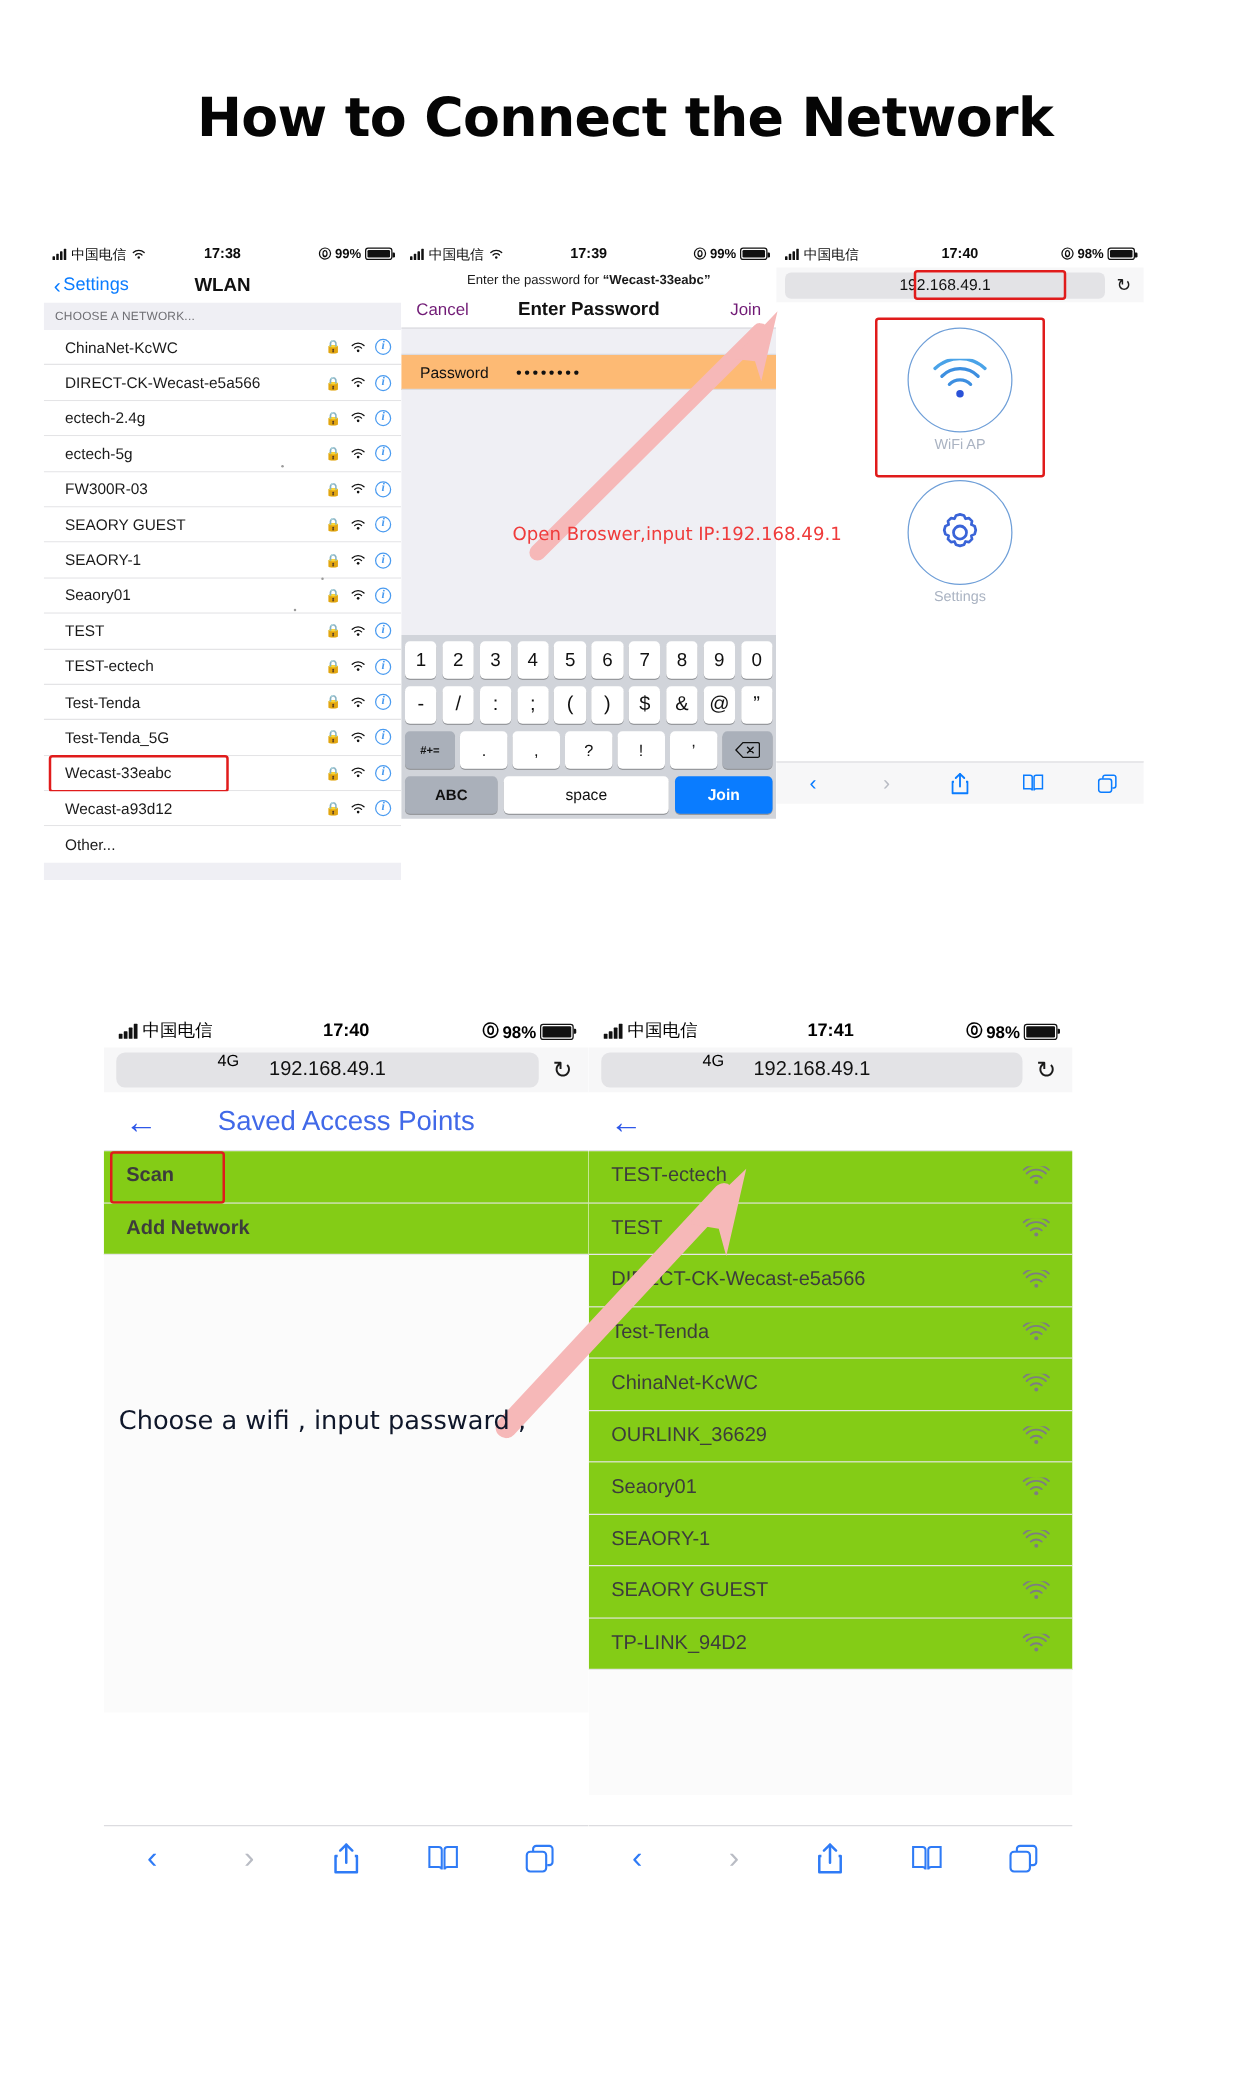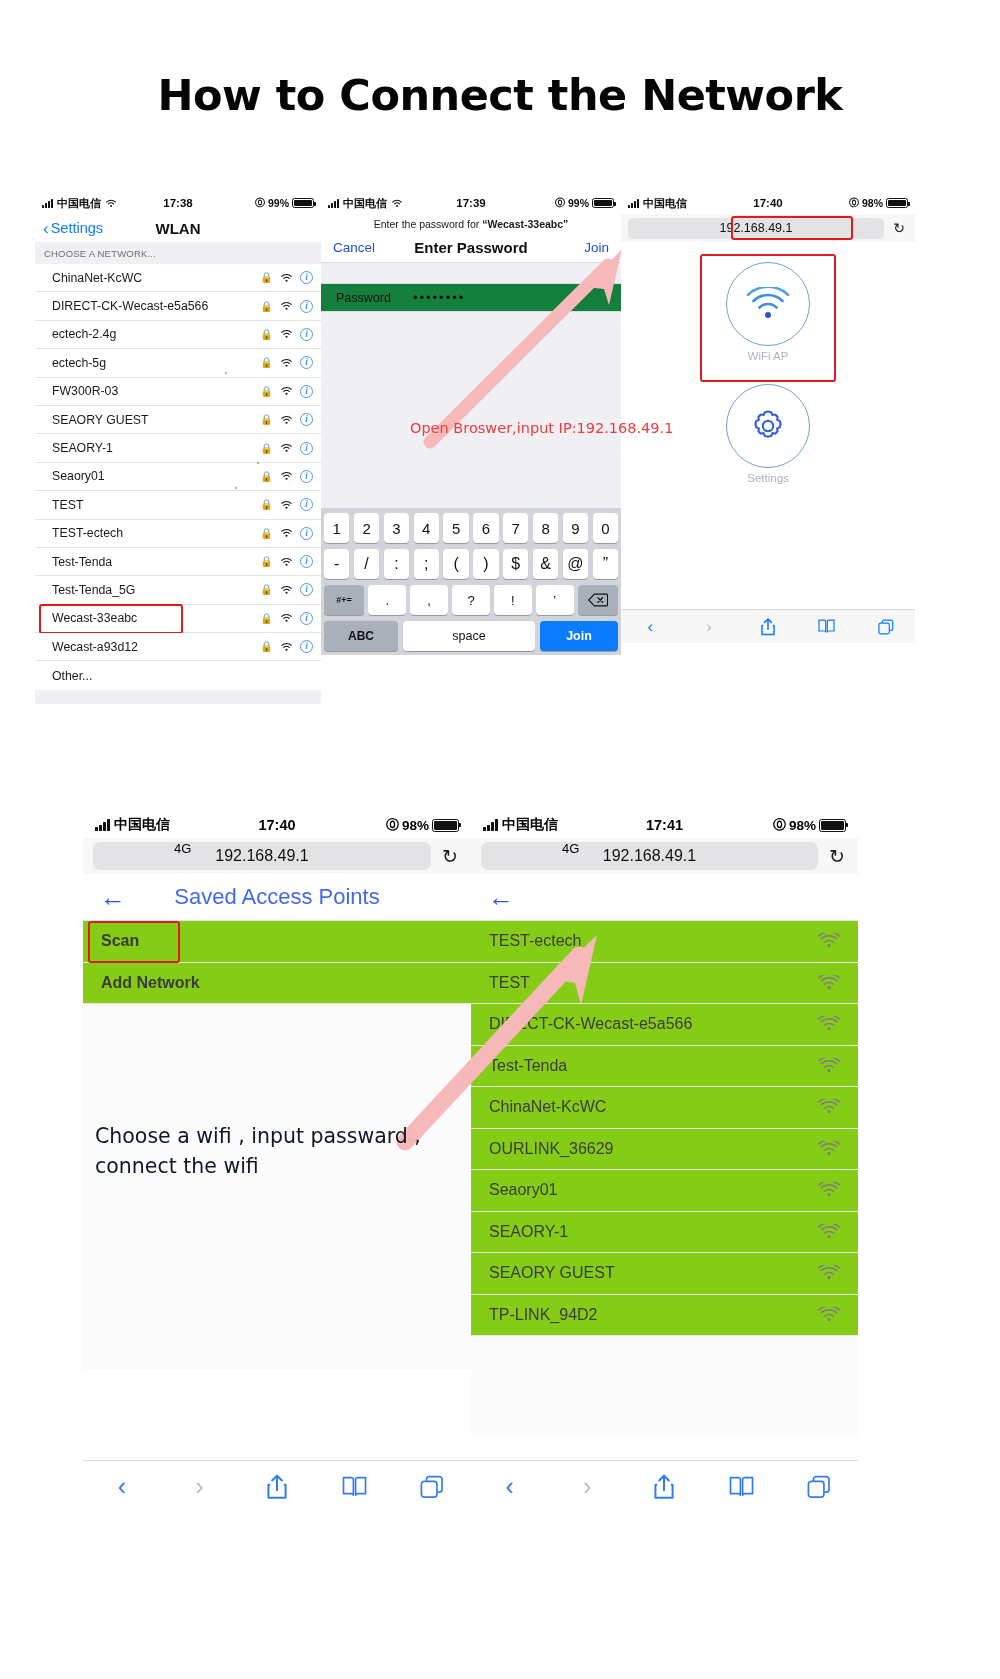--- a/index.html
+++ b/index.html
@@ -34,21 +34,21 @@
     font-size: 11px; font-weight: 700; color: #0b0b0b;
     padding: 0 7px; position: relative;
   }
   .sb-left { display: flex; align-items: center; gap: 4px; }
   .sb-center { position: absolute; left: 0; right: 0; text-align: center; font-size: 11.5px; font-weight:700; }
   .sb-right { margin-left: auto; display: flex; align-items: center; gap: 3px; z-index: 2; }
   .bars { display: inline-flex; align-items: flex-end; gap: 1px; height: 9px; }
   .bars i { display:block; width: 2px; background:#111; border-radius:.5px; }
   .bars i:nth-child(1){ height:3px;} .bars i:nth-child(2){ height:5px;}
   .bars i:nth-child(3){ height:7px;} .bars i:nth-child(4){ height:9px;}
-  .carrier { font-size: 11px; font-weight: 700; font-family: "DejaVu Sans", sans-serif; }
+  .carrier { font-size: 11px; font-weight: 400; font-family: "DejaVu Sans", sans-serif; }
   .netlabel { font-size: 10.5px; font-weight: 400; margin-top: 46px; }
   .batt { position: relative; width: 22px; height: 10px; border: 1px solid #111; border-radius: 2.5px; }
   .batt::after { content:""; position:absolute; right:-3px; top:3px; width:2px; height:4px; background:#111; border-radius:0 1px 1px 0; }
   .batt i { position:absolute; left:1px; top:1px; bottom:1px; width:18px; background:#111; border-radius:1px; }
   .pct { font-size: 10.5px; font-weight: 700; }
   .lockglyph { font-size: 10px; }
 
   
   .wlan-nav { height: 28px; position: relative; display:flex; align-items:center; padding:0 8px; background:#fff;}
   .wlan-back { color:#0a7cff; font-size:14.5px; display:flex; align-items:center; gap:1px;}
@@ -77,24 +77,24 @@
     position:absolute; border: 2.5px solid #e01b1b; border-radius: 3px;
     pointer-events:none;
   }
   .list-tail { height: 14px; background:#efeff4; }
   .speck { position:absolute; width:2px; height:2px; background:#9a9a9a; border-radius:50%; }
 
   
   .pw-banner { text-align:center; font-size: 10.5px; color:#1a1a1a; padding: 4px 0 2px; position:relative; }
   .pw-banner .ssid { font-weight: 600; }
   .pw-nav { height: 30px; display:flex; align-items:center; justify-content:space-between; padding: 0 12px; position:relative;}
-  .pw-nav .lnk { color:#1d4ed8; font-size:13.5px; }
+  .pw-nav .lnk { color:#701a75; font-size:13.5px; }
   .pw-nav .ttl { position:absolute; left:0; right:0; text-align:center; font-size:15px; font-weight:700; color:#111;}
   .pw-gap { height: 22px; background:#efeff4; border-top:1px solid #dcdce0; border-bottom:1px solid #dcdce0;}
-  .pw-field { height: 28px; display:flex; align-items:center; background:#15803d; border-bottom:1px solid #dcdce0; padding-left: 15px; gap: 22px;}
+  .pw-field { height: 28px; display:flex; align-items:center; background:#fdba74; border-bottom:1px solid #dcdce0; padding-left: 15px; gap: 22px;}
   .pw-label { font-size: 12.5px; color:#111; }
   .pw-dots { font-size: 13px; letter-spacing: 2px; color:#111; }
   .pw-body { background:#efeff4; }
 
   
   .kb { background:#d1d4da; padding: 5px 3px 4px; }
   .kbrow { display:flex; gap: 4.5px; margin-bottom: 6px; justify-content:center;}
   .key {
     background:#fff; border-radius: 4px; height: 30px; flex:1;
     display:flex; align-items:center; justify-content:center;
@@ -866,17 +866,16 @@
       </div>
     </div>
 
     <svg style="position:absolute; left:300px; top:95px; pointer-events:none;" width="260" height="250" viewBox="0 0 260 250">
       <path d="M22 235 L196 48" stroke="#f6b8b8" stroke-width="17" stroke-linecap="round" fill="none"></path>
       <path d="M214 28 L168 72 L192 76 L198 98 Z" fill="#f6b8b8"></path>
     </svg>
 
     <div class="anno-red2" style="left: 12px; top: 310px;">
       <div>Choose a wifi , input passward ,</div>
-      <div>connect the wifi</div>
     </div>
   </div>
 
 </div>
 
 </body></html>

